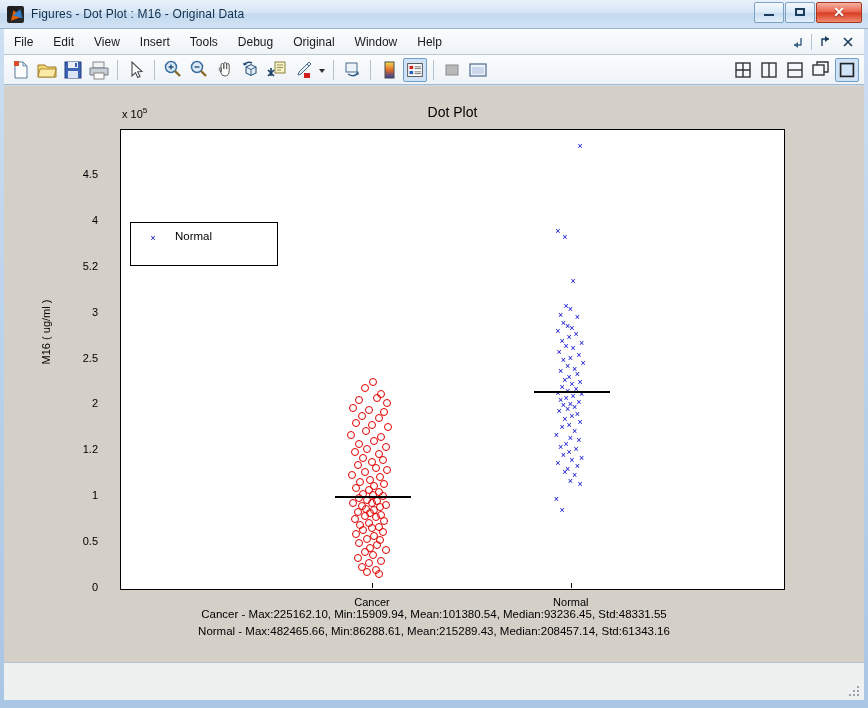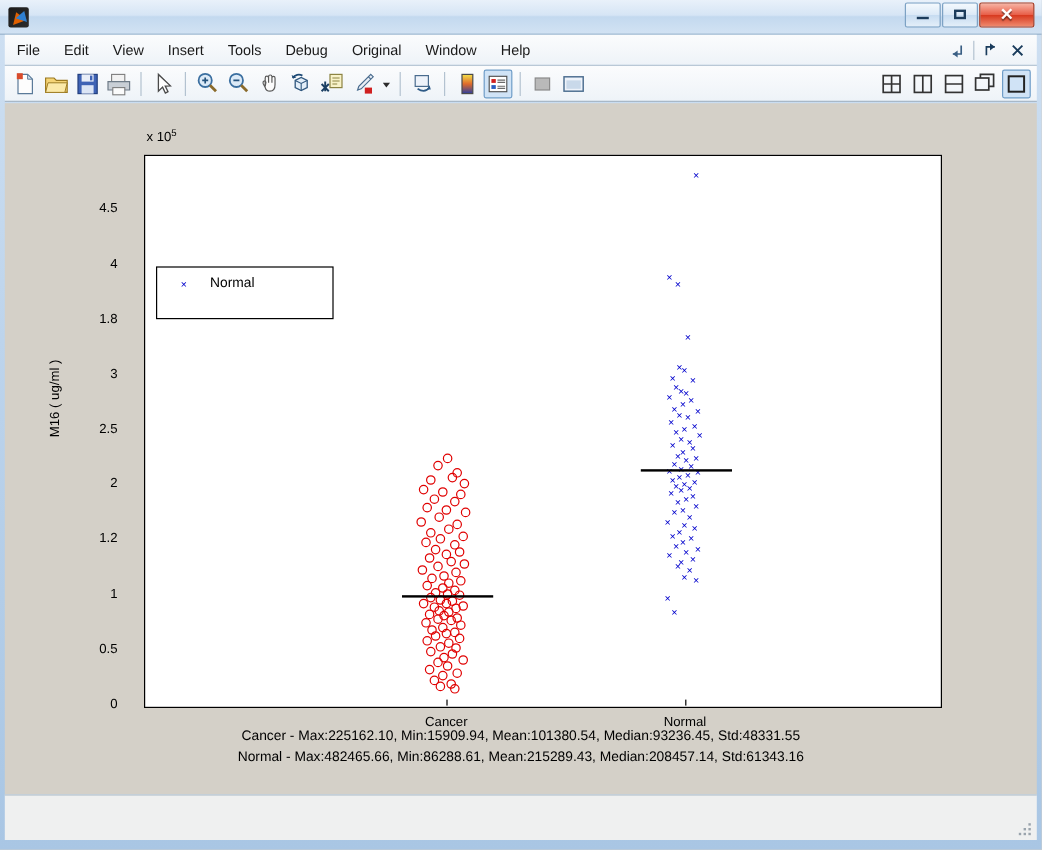--- a/index.html
+++ b/index.html
@@ -151,20 +151,21 @@
   .grip{position:absolute;right:5px;bottom:4px;width:10px;height:10px;}
   .grip i{position:absolute;width:2px;height:2px;background:#9aa4ad;}
 </style>
 </head>
 <body>
 
 <div class="window">
 
   <div class="titlebar">
     <div class="titlebar-icon"></div>
+    <div class="titlebar-text">Figures - Dot Plot : M16 - Original Data</div>
     <div class="win-buttons">
       <div class="win-btn">
         <span class="glyph-min"></span>
       </div>
       <div class="win-btn">
         <span class="glyph-max"></span>
       </div>
       <div class="win-btn close">
         <span class="glyph-close">✕</span>
       </div>
@@ -367,20 +368,21 @@
       <div class="tb-btn pressed">
         <svg width="22" height="22" viewBox="0 0 24 24">
           <rect x="5" y="5" width="14" height="14" fill="none" stroke="#222" stroke-width="1.8"></rect>
         </svg>
       </div>
     </div>
   </div>
 
   <div class="figure">
 
+    <div class="plot-title">Dot Plot</div>
 
     <div class="exp-label">
       <span>x 10</span><sup>5</sup>
     </div>
 
     <div class="ylabel">M16 ( ug/ml )</div>
 
     <div id="yticks">
         <div class="ytick" style="left: 60px; top: 502px;">0</div>
         <div class="ytickline" style="left: 116px; top: 502px;"></div>
@@ -389,21 +391,21 @@
         <div class="ytick" style="left: 60px; top: 410.2px;">1</div>
         <div class="ytickline" style="left: 116px; top: 410.2px;"></div>
         <div class="ytick" style="left: 60px; top: 364.3px;">1.2</div>
         <div class="ytickline" style="left: 116px; top: 364.3px;"></div>
         <div class="ytick" style="left: 60px; top: 318.4px;">2</div>
         <div class="ytickline" style="left: 116px; top: 318.4px;"></div>
         <div class="ytick" style="left: 60px; top: 272.5px;">2.5</div>
         <div class="ytickline" style="left: 116px; top: 272.5px;"></div>
         <div class="ytick" style="left: 60px; top: 226.6px;">3</div>
         <div class="ytickline" style="left: 116px; top: 226.6px;"></div>
-        <div class="ytick" style="left: 60px; top: 180.7px;">1.8</div>
+        <div class="ytick" style="left: 60px; top: 180.7px;">5.2</div>
         <div class="ytickline" style="left: 116px; top: 180.7px;"></div>
         <div class="ytick" style="left: 60px; top: 134.8px;">4</div>
         <div class="ytickline" style="left: 116px; top: 134.8px;"></div>
         <div class="ytick" style="left: 60px; top: 88.9px;">4.5</div>
         <div class="ytickline" style="left: 116px; top: 88.9px;"></div>
       </div>
 
     <div class="plotbox" id="plotbox">
         <div class="marker-circle" style="left: 251.94px; top: 252.301px;"></div>
         <div class="marker-circle" style="left: 243.54px; top: 257.958px;"></div>

